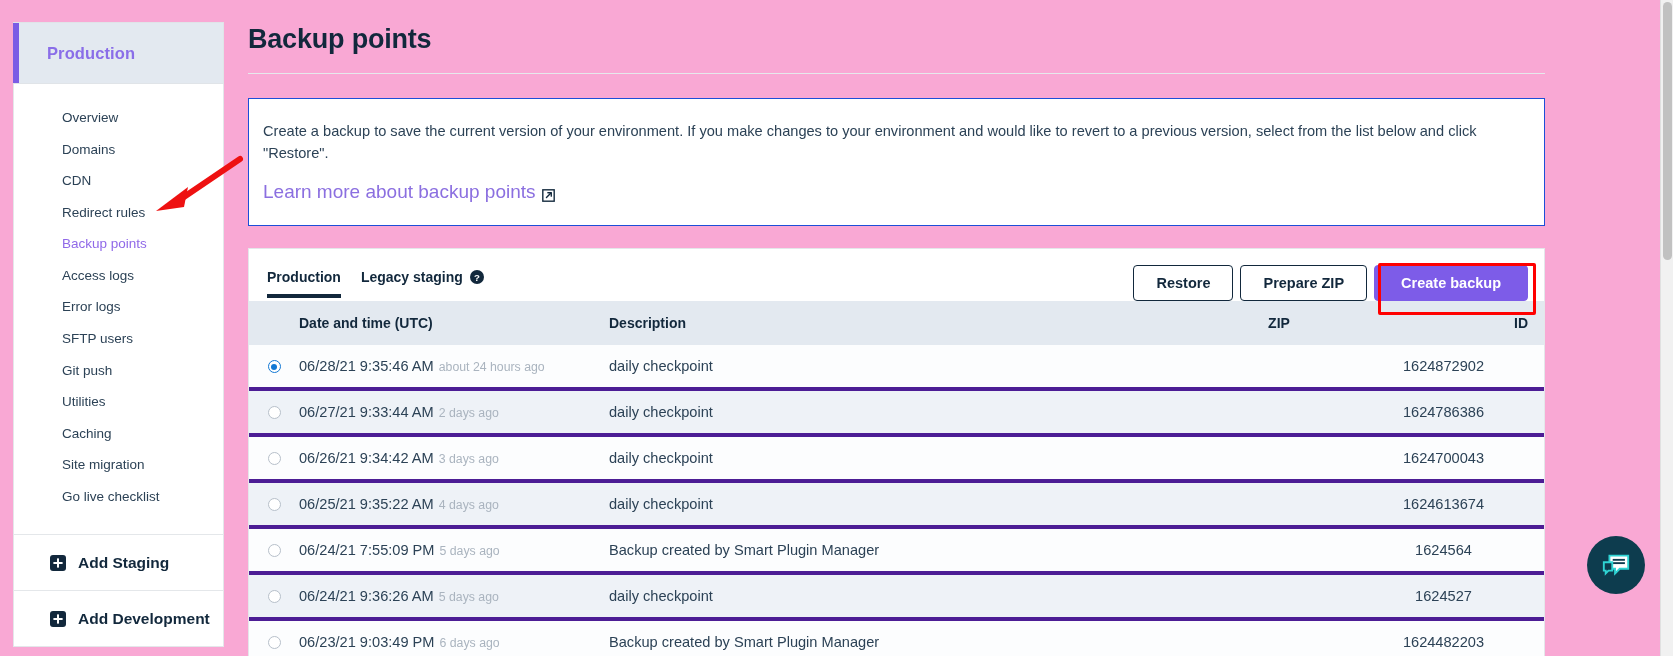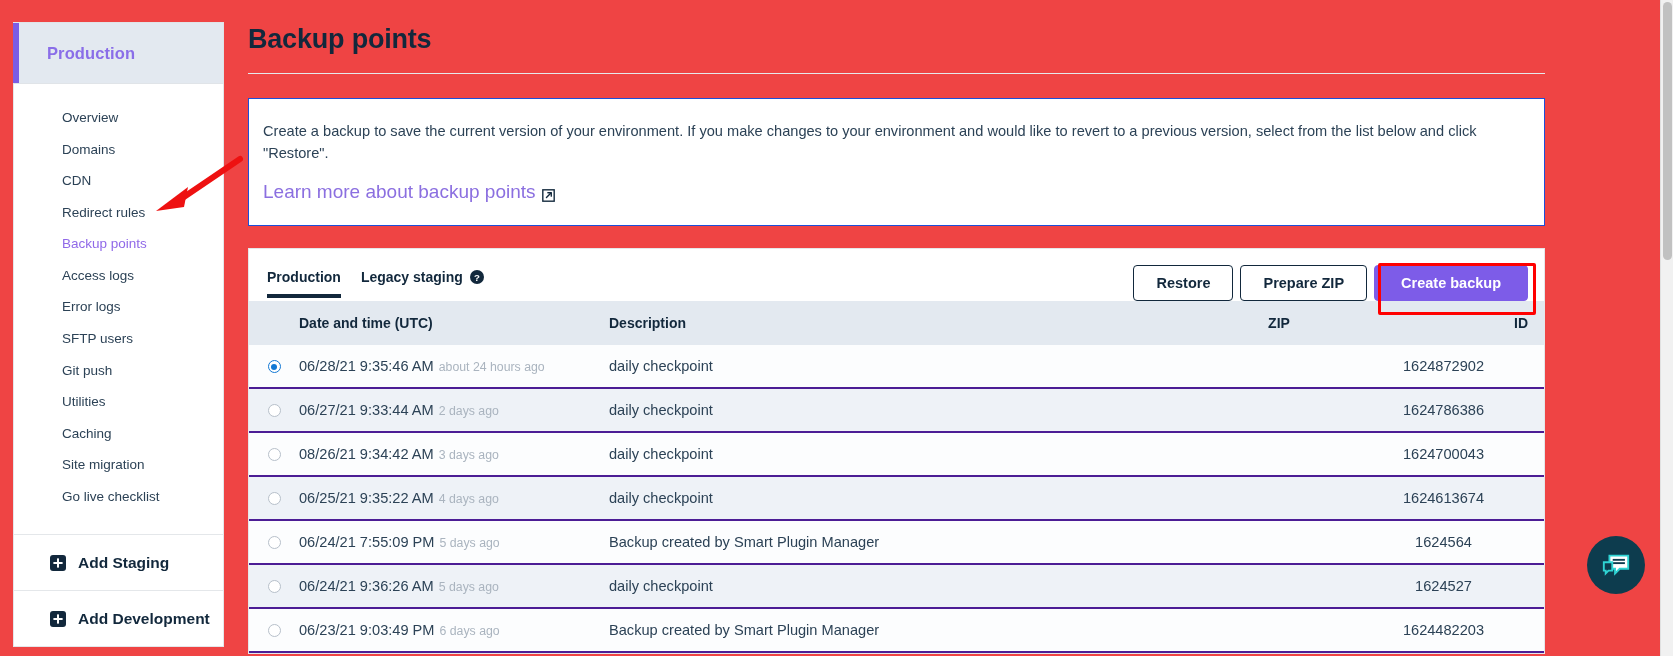--- a/index.html
+++ b/index.html
@@ -7,21 +7,21 @@
     width: 1673px;
     height: 656px;
     background: #ffffff;
     font-family: "Liberation Sans", sans-serif;
     overflow: hidden;
   }
   .page {
     position: relative;
     width: 1673px;
     height: 656px;
-    background: #ef4444;
+    background: #f9a8d4;
   }
 
   
   .sidebar {
     position: absolute;
     left: 13px;
     top: 22px;
     width: 211px;
   }
   .env-header {
@@ -217,21 +217,21 @@
     color: #12283c;
     text-align: left;
     padding: 14px 0;
   }
   th.c-radio { width: 50px; }
   th.c-date  { width: 310px; }
   th.c-desc  { width: 590px; }
   th.c-zip   { width: 160px; text-align: center; }
   th.c-id    { text-align: right; padding-right: 16px; }
 
-  tbody tr { border-bottom: 2px solid #4c1d95; }
+  tbody tr { border-bottom: 4px solid #4c1d95; }
   tbody tr:nth-child(odd)  { background: #fcfdfe; }
   tbody tr:nth-child(even) { background: #eef2f7; }
   tbody td {
     padding: 13px 0;
     font-size: 14.6px;
     color: #2c4256;
     vertical-align: middle;
   }
   td.c-radio { text-align: center; width: 50px; }
   td.c-id { text-align: center; padding-right: 16px; color: #2c4256; }
@@ -425,21 +425,21 @@
             </td>
             <td>daily checkpoint</td>
             <td></td>
             <td class="c-id">1624786386</td>
           </tr>
           <tr>
             <td class="c-radio">
               <span class="radio"></span>
             </td>
             <td>
-              <span>08/26/21 9:34:42 AM</span><span class="ago">3 days ago</span>
+              <span>06/26/21 9:34:42 AM</span><span class="ago">3 days ago</span>
             </td>
             <td>daily checkpoint</td>
             <td></td>
             <td class="c-id">1624700043</td>
           </tr>
           <tr>
             <td class="c-radio">
               <span class="radio"></span>
             </td>
             <td>

